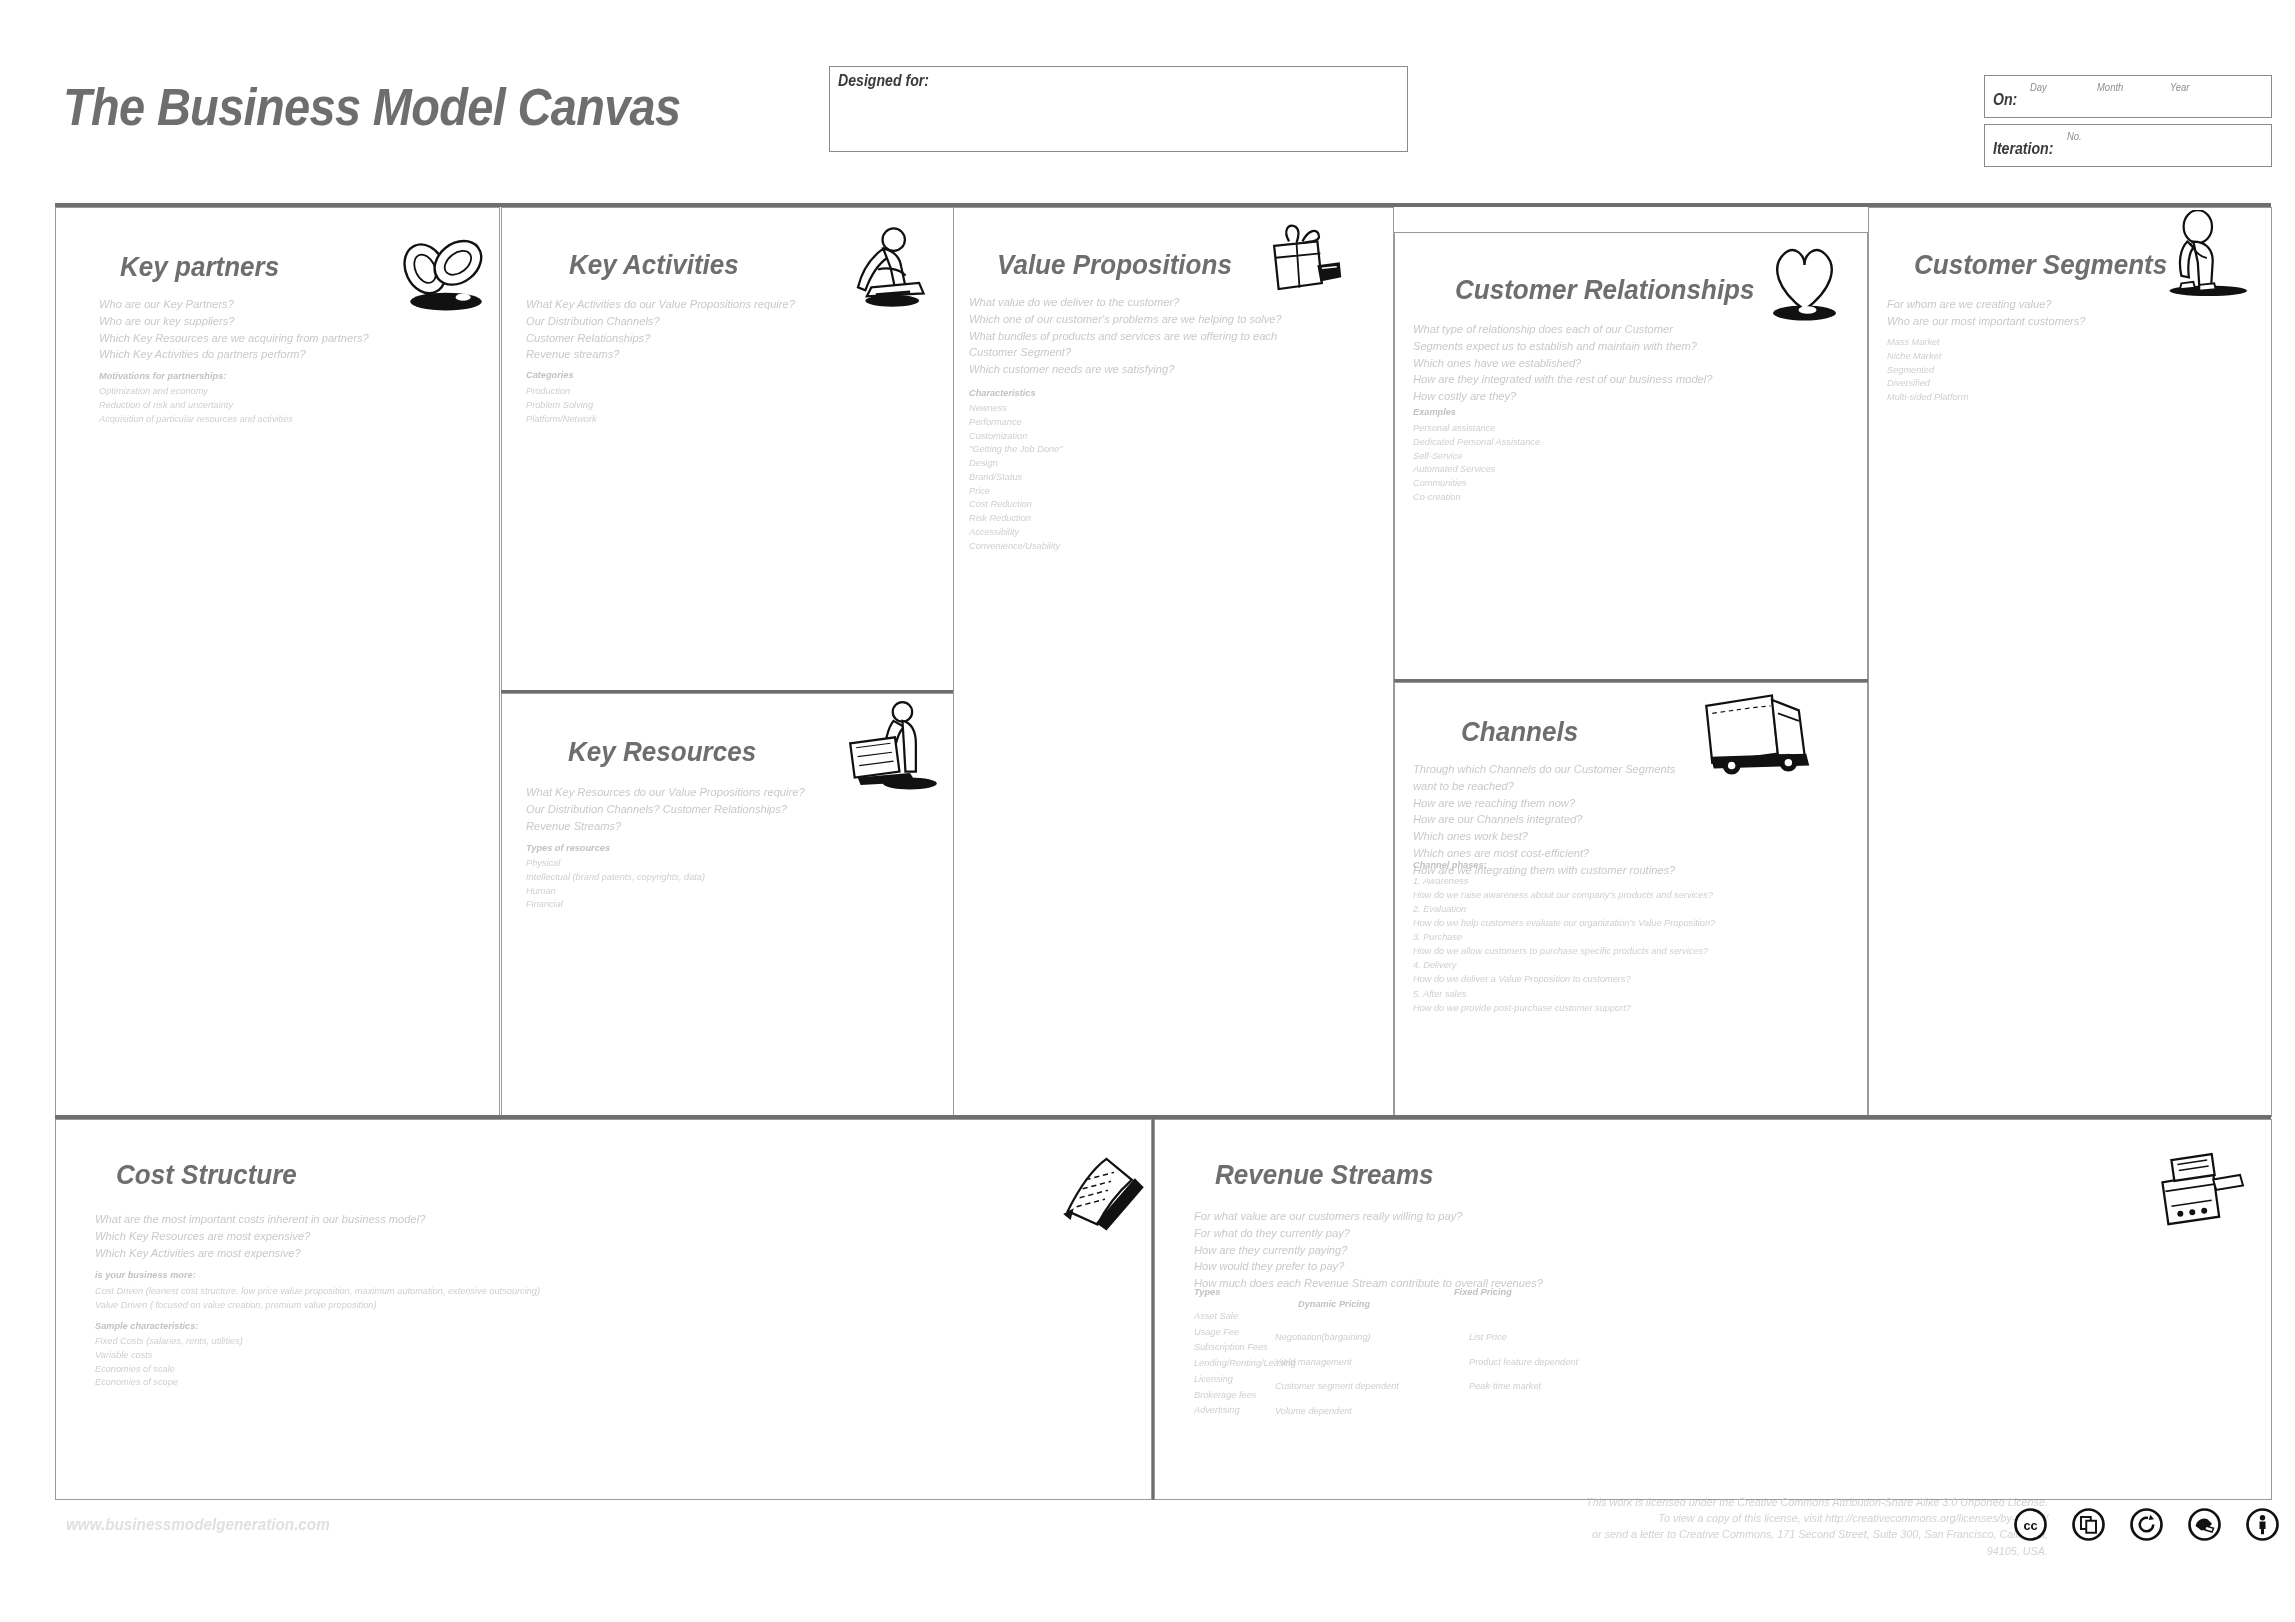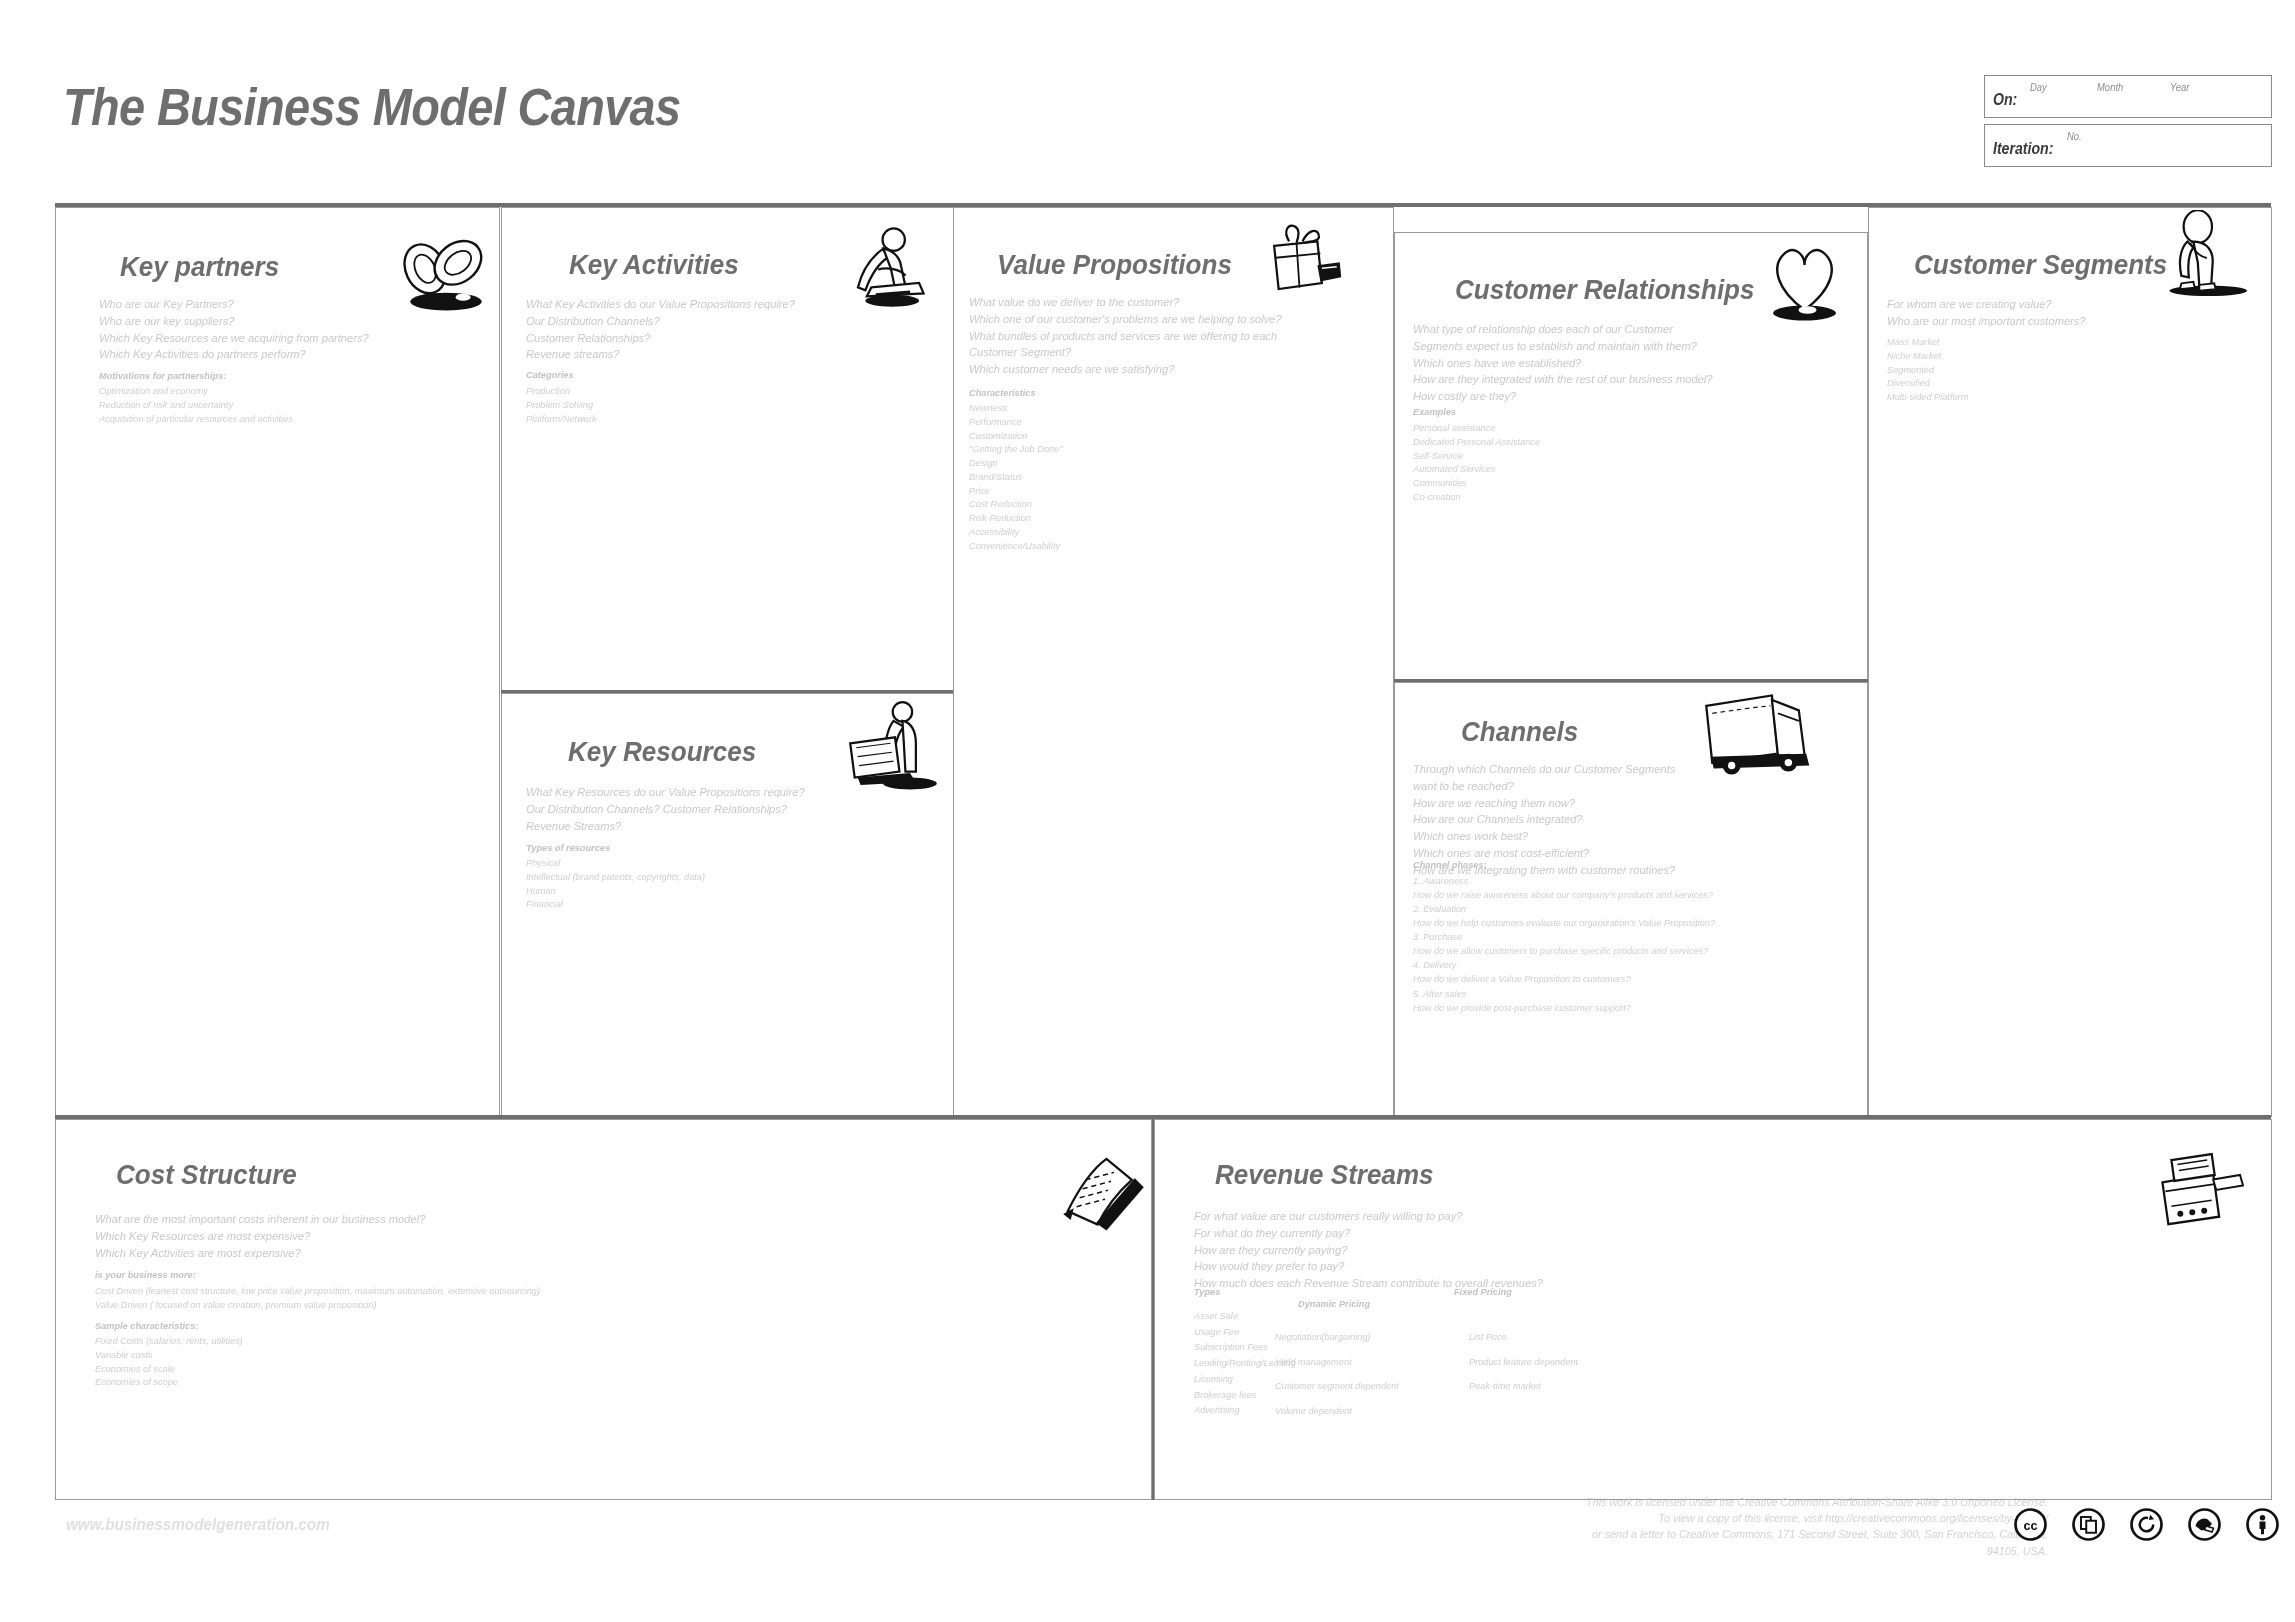--- a/index.html
+++ b/index.html
@@ -83,20 +83,23 @@
   .cc-row { position:absolute; right:16.4px; top:1508px; display:flex; gap:25px; }
   .cc-ic { width:33px; height:33px; }
 </style>
 </head>
 <body>
 
 <div class="canvas">
 
   <div class="main-title">The Business Model Canvas</div>
 
+  <div class="hdr-box" style="left:829px; top:66px; width:579px; height:86px;">
+    <div class="hdr-label">Designed for:</div>
+  </div>
 
 
   <div class="hdr-box" style="left:1984px; top:75px; width:288px; height:43px;">
     <div class="hdr-label" style="top:15px;">On:</div>
     <div class="hdr-sub" style="left:45px; top:4.5px;">Day</div>
     <div class="hdr-sub" style="left:112px; top:4.5px;">Month</div>
     <div class="hdr-sub" style="left:185px; top:4.5px;">Year</div>
   </div>
 
   <div class="hdr-box" style="left:1984px; top:124px; width:288px; height:43px;">

